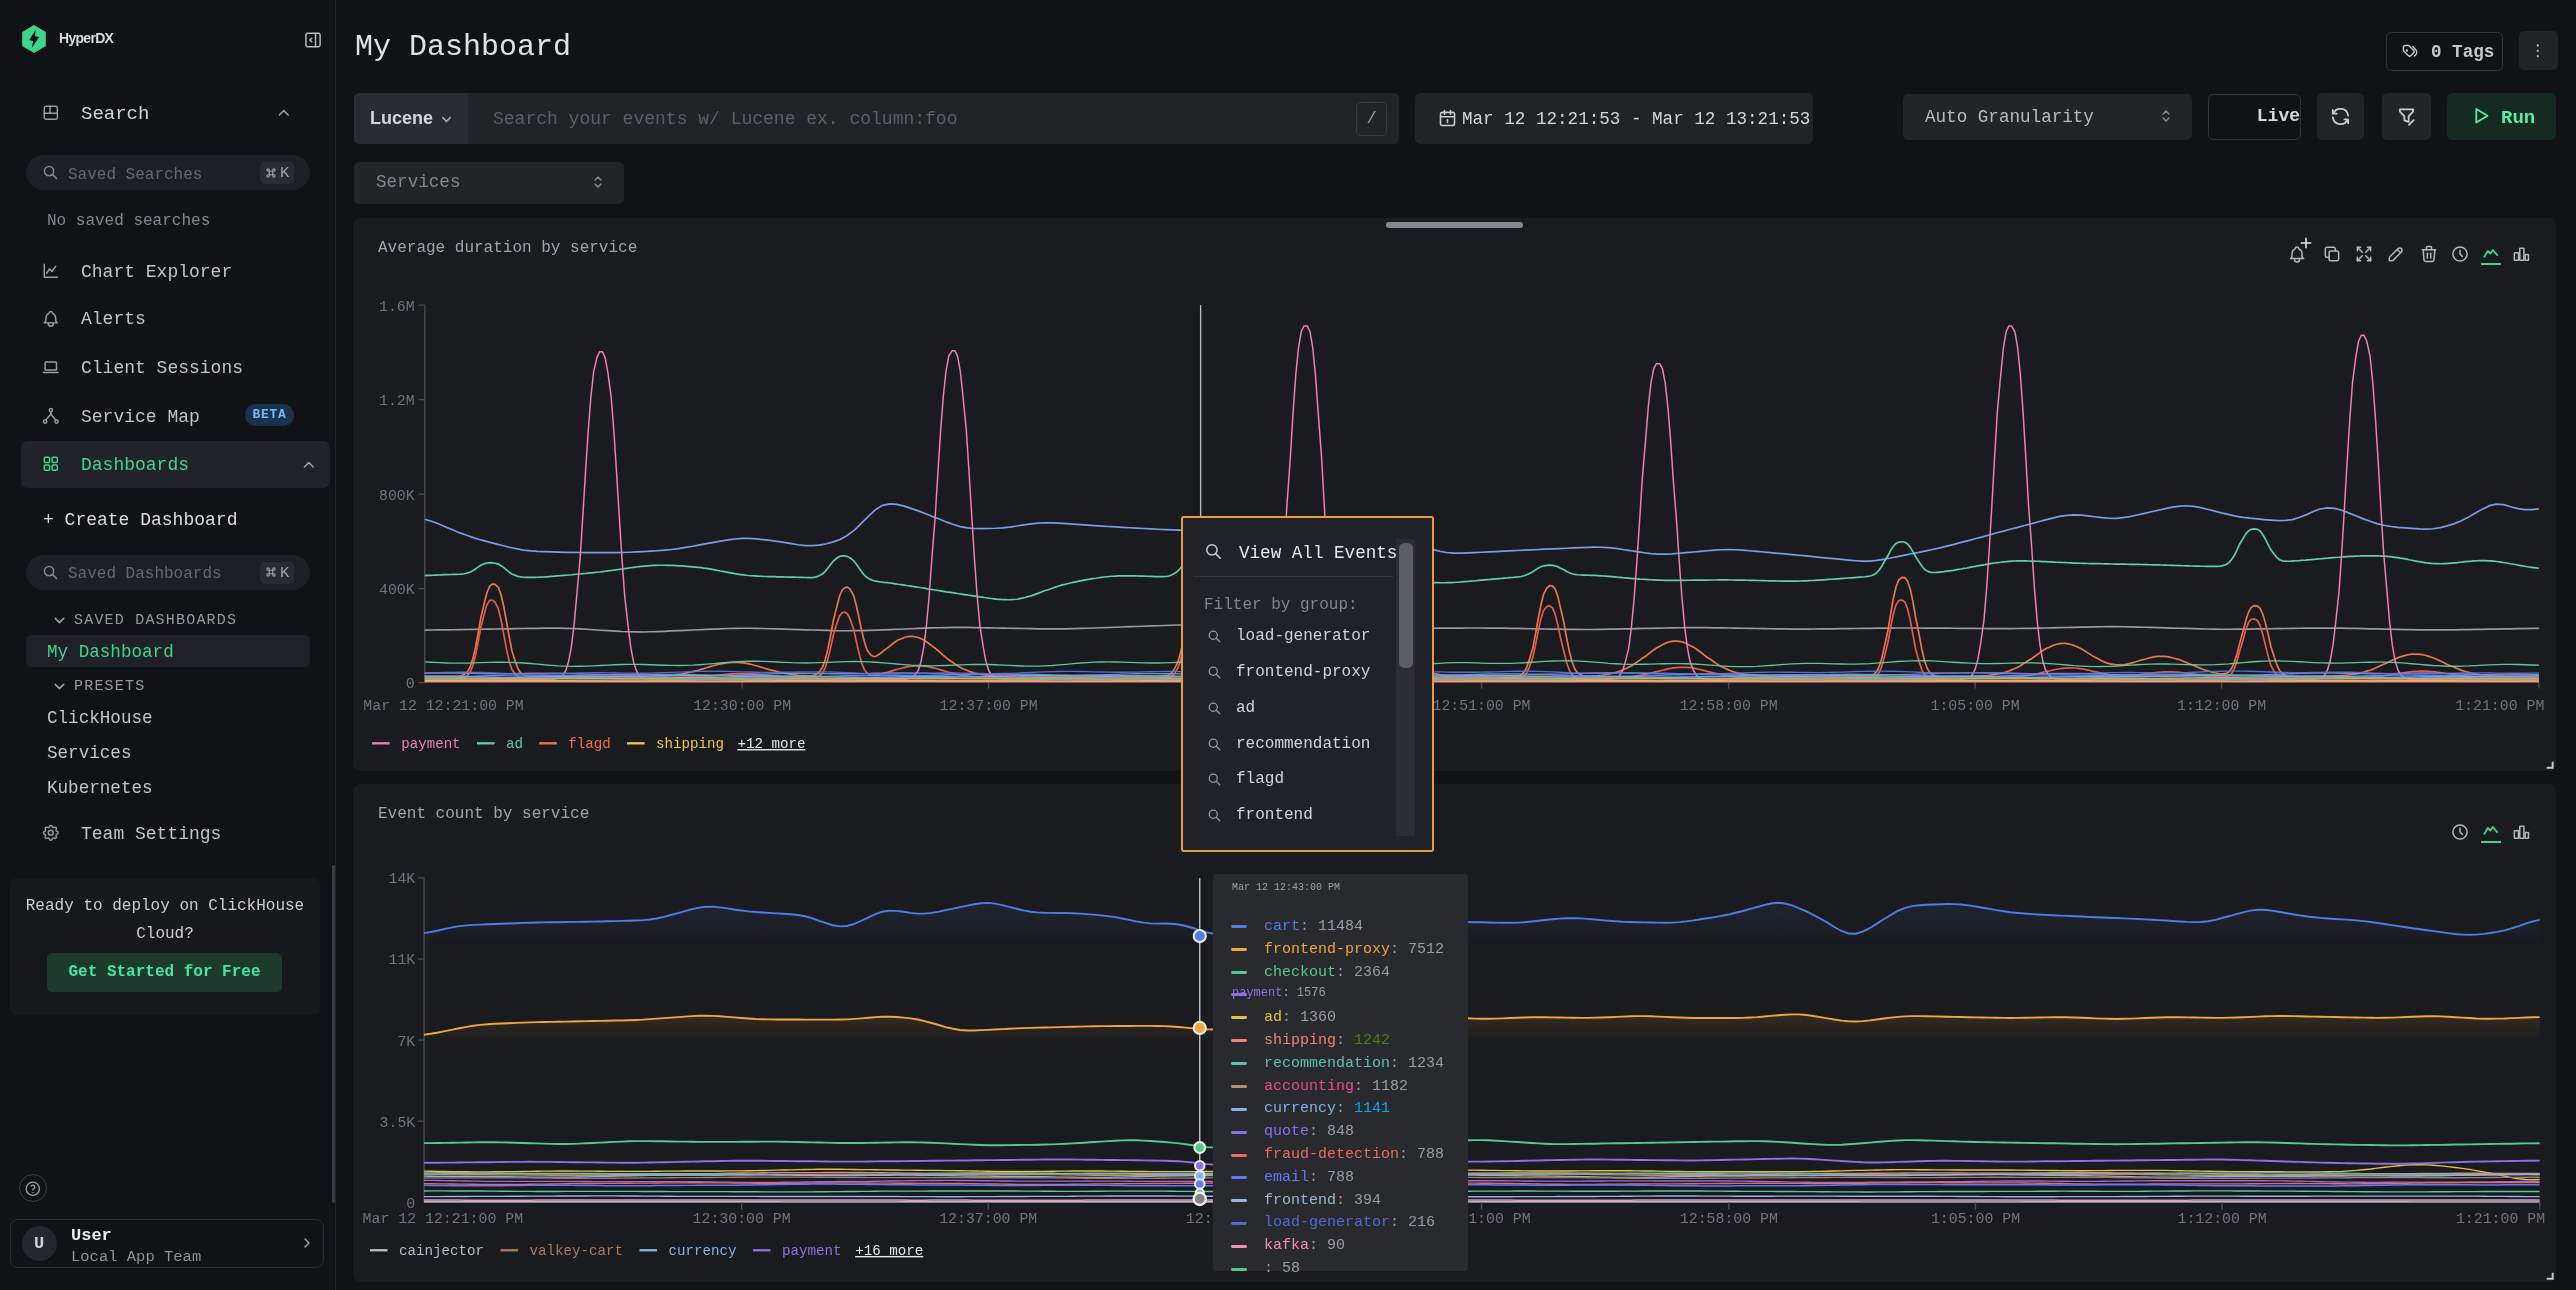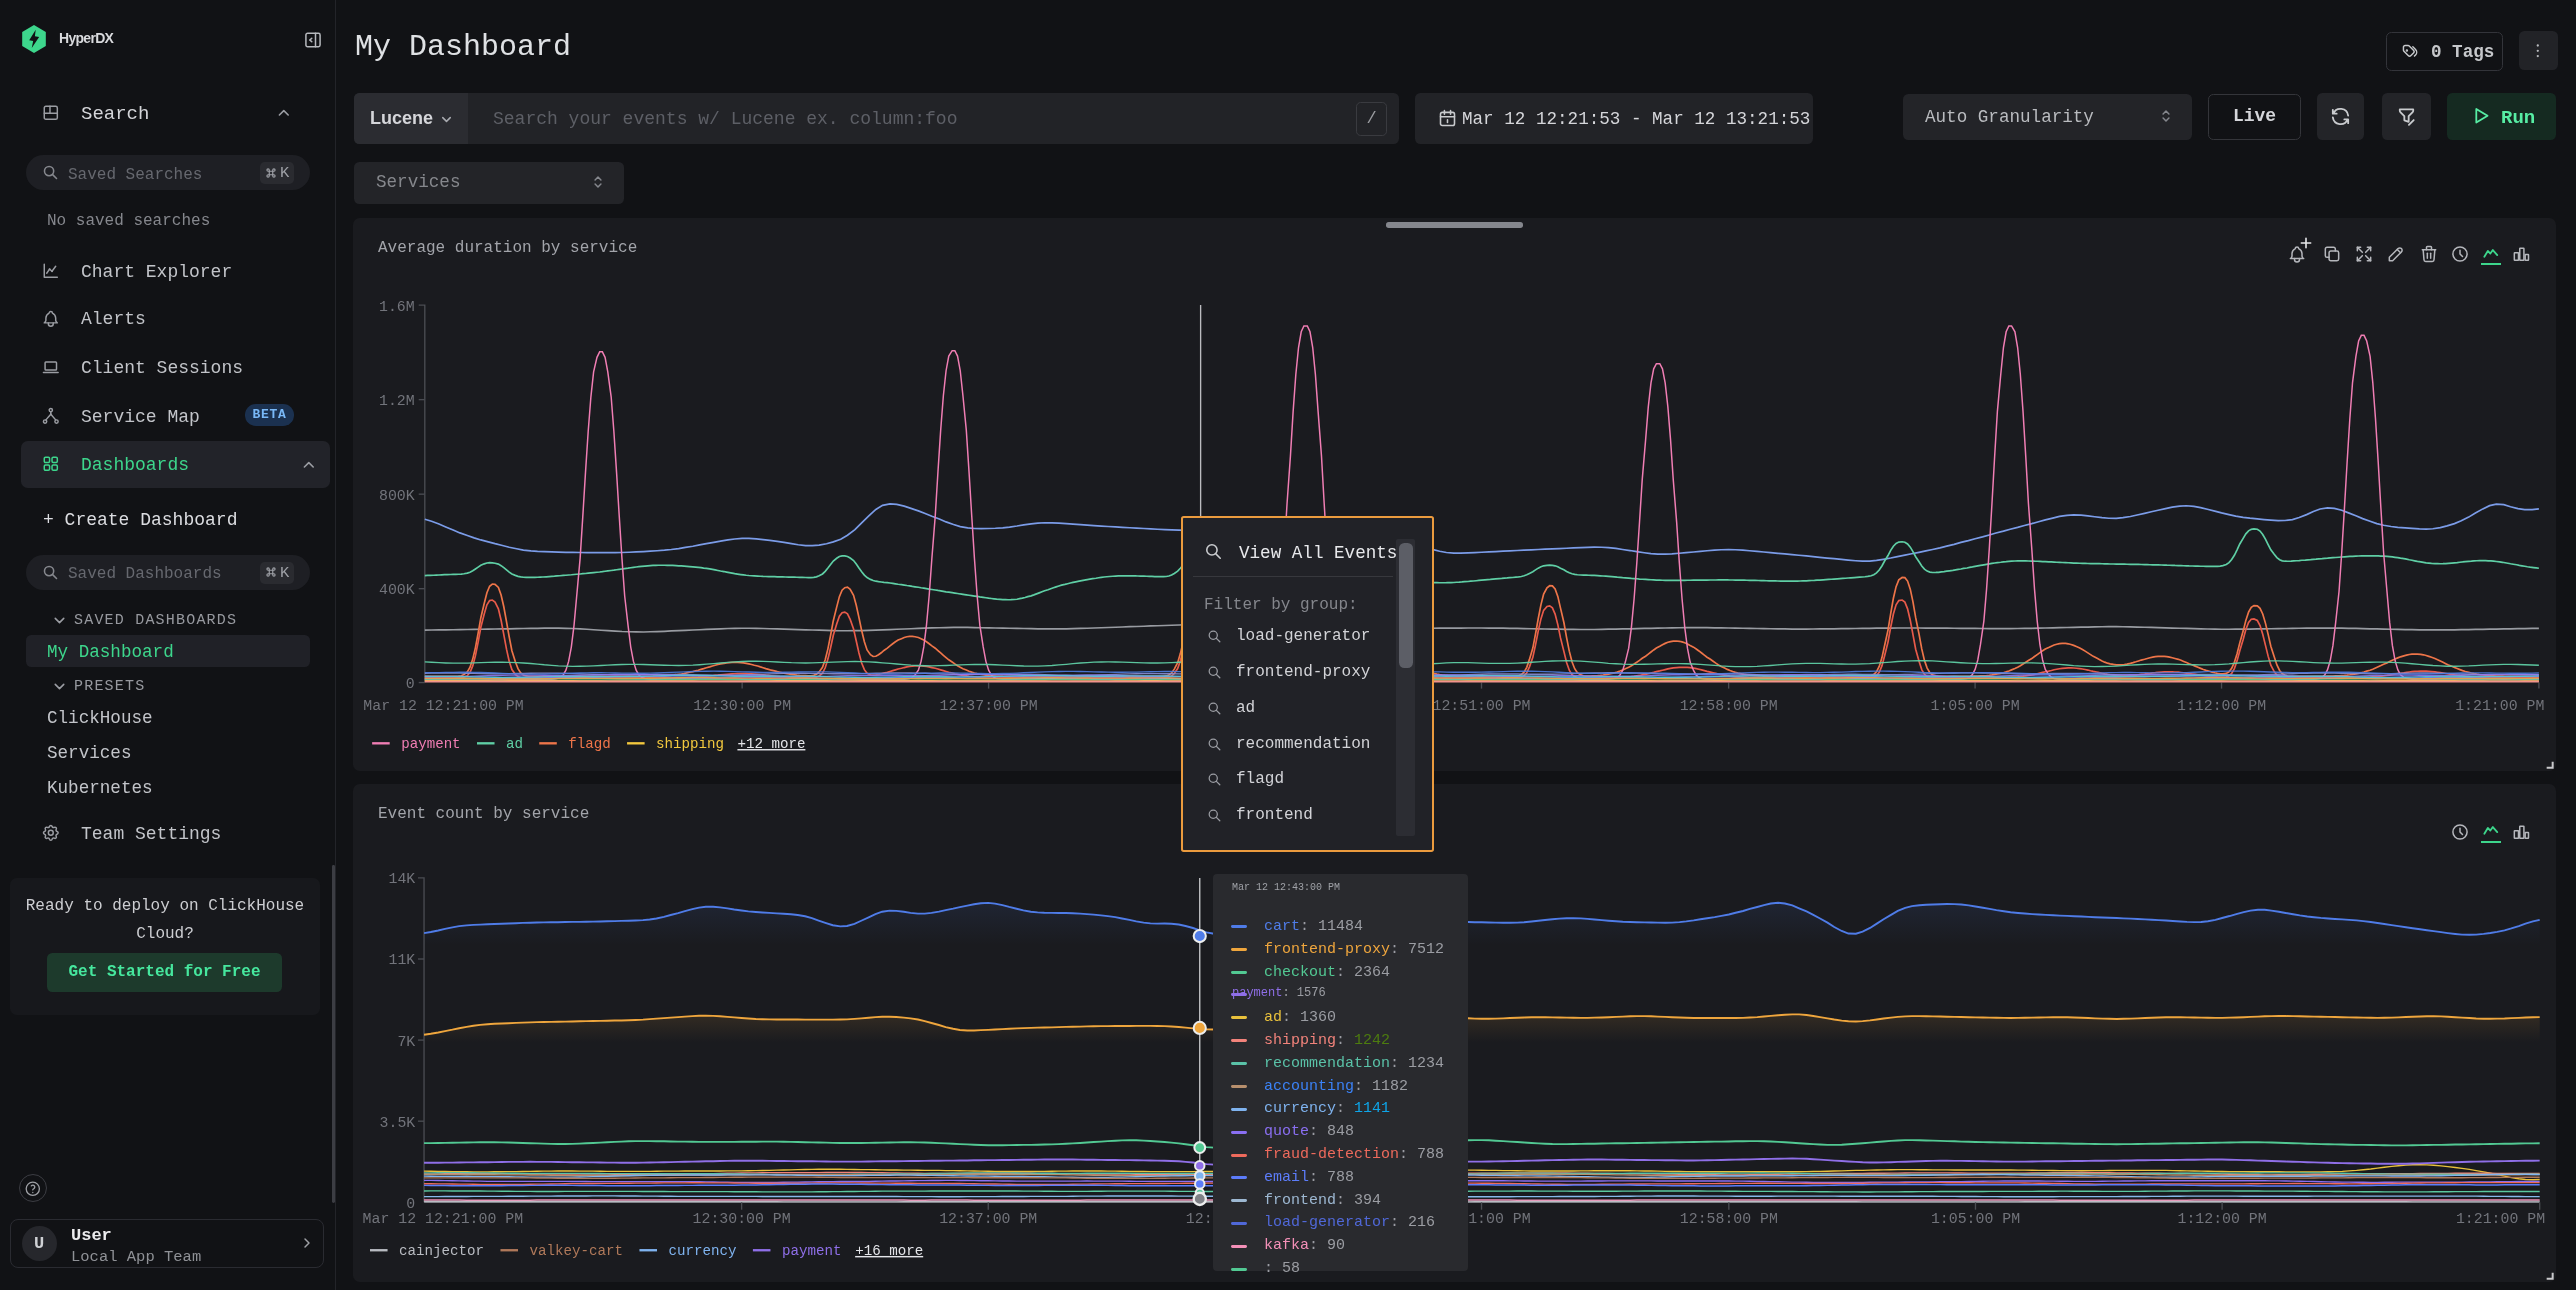--- a/index.html
+++ b/index.html
@@ -157,21 +157,21 @@
     <line x1="4" y1="10" x2="20" y2="10"></line>
     <line x1="12" y1="13.5" x2="12" y2="16.5"></line>
   </svg>
 <div class="abs" style="left:1462px;top:109px;font-size:17.6px;color:#d5d6da">Mar 12 12:21:53 - Mar 12 13:21:53</div>
 <div class="sel" style="left:1903px;top:94px;width:289px;height:46px"></div>
 <div class="abs" style="left:1925px;top:107px;font-size:17.6px;color:#b9bbbf">Auto Granularity</div>
 <svg class="abs" style="left:2156px;top:106px;color:#85878d" width="20" height="20" viewBox="0 0 24 24" fill="none" stroke="currentColor" stroke-width="1.8" stroke-linecap="round" stroke-linejoin="round" opacity="1.0">
     <path d="M8.5 9.5l3.5 -3.5l3.5 3.5"></path>
     <path d="M8.5 14.5l3.5 3.5l3.5 -3.5"></path>
   </svg>
-<div class="abs" style="left:2208px;top:94px;width:93px;height:46px;border:1.4px solid #34353a;border-radius:5.4px;text-align:center;font-size:18px;font-weight:700;color:#d5d6da;line-height:43px">Live</div>
+<div class="abs" style="left:2208px;top:94px;width:93px;height:46px;border:1.4px solid #34353a;border-radius:5.4px;text-align:right;font-size:18px;font-weight:700;color:#d5d6da;line-height:43px">Live</div>
 <div class="sel" style="left:2317px;top:93px;width:47px;height:47px"></div>
 <svg class="abs" style="left:2329px;top:105px;color:#c9cbce" width="23" height="23" viewBox="0 0 24 24" fill="none" stroke="currentColor" stroke-width="1.9" stroke-linecap="round" stroke-linejoin="round" opacity="1.0">
     <path d="M20 11a8.1 8.1 0 0 0 -15.5 -2m-.5 -4v4h4"></path>
     <path d="M4 13a8.1 8.1 0 0 0 15.5 2m.5 4v-4h-4"></path>
   </svg>
 <div class="sel" style="left:2382px;top:93px;width:49px;height:47px"></div>
 <svg class="abs" style="left:2395px;top:105px;color:#c9cbce" width="23" height="23" viewBox="0 0 24 24" fill="none" stroke="currentColor" stroke-width="1.9" stroke-linecap="round" stroke-linejoin="round" opacity="1.0">
     <path d="M5 4.5h14v1.6a2 2 0 0 1 -.59 1.42l-4.16 4.16v5.82l-4.5 -1.5v-4.32l-4.16 -4.16a2 2 0 0 1 -.59 -1.42z"></path>
     <path d="M14.5 20.7l5 -5"></path>
   </svg>
@@ -436,21 +436,21 @@
 <div class="abs" style="left:1264px;top:964px;font-size:15px;white-space:nowrap"><span style="color:#52c993">checkout</span><span style="color:#9b9da3">:</span> <span style="color:#9b9da3">2364</span></div>
 <div class="abs" style="left:1231px;top:993px;width:15.5px;height:2.7px;background:#8f6fe8;border-radius:1.4px"></div>
 <div class="abs" style="left:1232px;top:986px;font-size:12px;white-space:nowrap"><span style="color:#8f6fe8">payment</span><span style="color:#9b9da3">:</span> <span style="color:#9b9da3">1576</span></div>
 <div class="abs" style="left:1231px;top:1016px;width:15.5px;height:2.7px;background:#e9c13c;border-radius:1.4px"></div>
 <div class="abs" style="left:1264px;top:1009px;font-size:15px;white-space:nowrap"><span style="color:#e9c13c">ad</span><span style="color:#9b9da3">:</span> <span style="color:#9b9da3">1360</span></div>
 <div class="abs" style="left:1231px;top:1039px;width:15.5px;height:2.7px;background:#f2837b;border-radius:1.4px"></div>
 <div class="abs" style="left:1264px;top:1032px;font-size:15px;white-space:nowrap"><span style="color:#f2837b">shipping</span><span style="color:#9b9da3">:</span> <span style="color:#4d7c0f">1242</span></div>
 <div class="abs" style="left:1231px;top:1062px;width:15.5px;height:2.7px;background:#5ac2a8;border-radius:1.4px"></div>
 <div class="abs" style="left:1264px;top:1055px;font-size:15px;white-space:nowrap"><span style="color:#5ac2a8">recommendation</span><span style="color:#9b9da3">:</span> <span style="color:#9b9da3">1234</span></div>
 <div class="abs" style="left:1231px;top:1085px;width:15.5px;height:2.7px;background:#b78f6d;border-radius:1.4px"></div>
-<div class="abs" style="left:1264px;top:1078px;font-size:15px;white-space:nowrap"><span style="color:#3b82f6">accounting</span><span style="color:#9b9da3">:</span> <span style="color:#9b9da3">1182</span></div>
+<div class="abs" style="left:1264px;top:1078px;font-size:15px;white-space:nowrap"><span style="color:#ec4899">accounting</span><span style="color:#9b9da3">:</span> <span style="color:#9b9da3">1182</span></div>
 <div class="abs" style="left:1231px;top:1108px;width:15.5px;height:2.7px;background:#7fb3ef;border-radius:1.4px"></div>
 <div class="abs" style="left:1264px;top:1100px;font-size:15px;white-space:nowrap"><span style="color:#7fb3ef">currency</span><span style="color:#9b9da3">:</span> <span style="color:#0ea5e9">1141</span></div>
 <div class="abs" style="left:1231px;top:1131px;width:15.5px;height:2.7px;background:#8a6ff2;border-radius:1.4px"></div>
 <div class="abs" style="left:1264px;top:1123px;font-size:15px;white-space:nowrap"><span style="color:#8a6ff2">quote</span><span style="color:#9b9da3">:</span> <span style="color:#9b9da3">848</span></div>
 <div class="abs" style="left:1231px;top:1154px;width:15.5px;height:2.7px;background:#ee6a5c;border-radius:1.4px"></div>
 <div class="abs" style="left:1264px;top:1146px;font-size:15px;white-space:nowrap"><span style="color:#ee6a5c">fraud-detection</span><span style="color:#9b9da3">:</span> <span style="color:#9b9da3">788</span></div>
 <div class="abs" style="left:1231px;top:1176px;width:15.5px;height:2.7px;background:#5c7cfa;border-radius:1.4px"></div>
 <div class="abs" style="left:1264px;top:1169px;font-size:15px;white-space:nowrap"><span style="color:#5c7cfa">email</span><span style="color:#9b9da3">:</span> <span style="color:#9b9da3">788</span></div>
 <div class="abs" style="left:1231px;top:1199px;width:15.5px;height:2.7px;background:#9db8d2;border-radius:1.4px"></div>
 <div class="abs" style="left:1264px;top:1192px;font-size:15px;white-space:nowrap"><span style="color:#9db8d2">frontend</span><span style="color:#9b9da3">:</span> <span style="color:#9b9da3">394</span></div>

